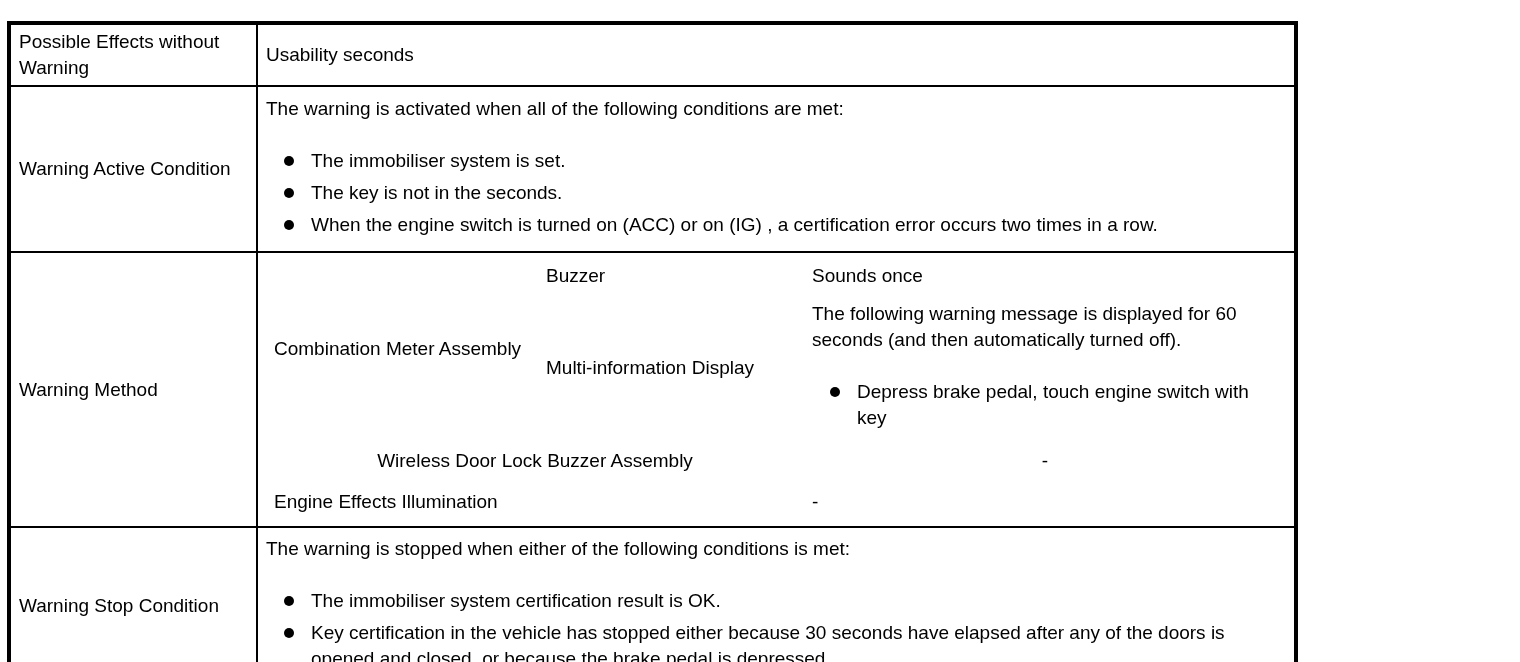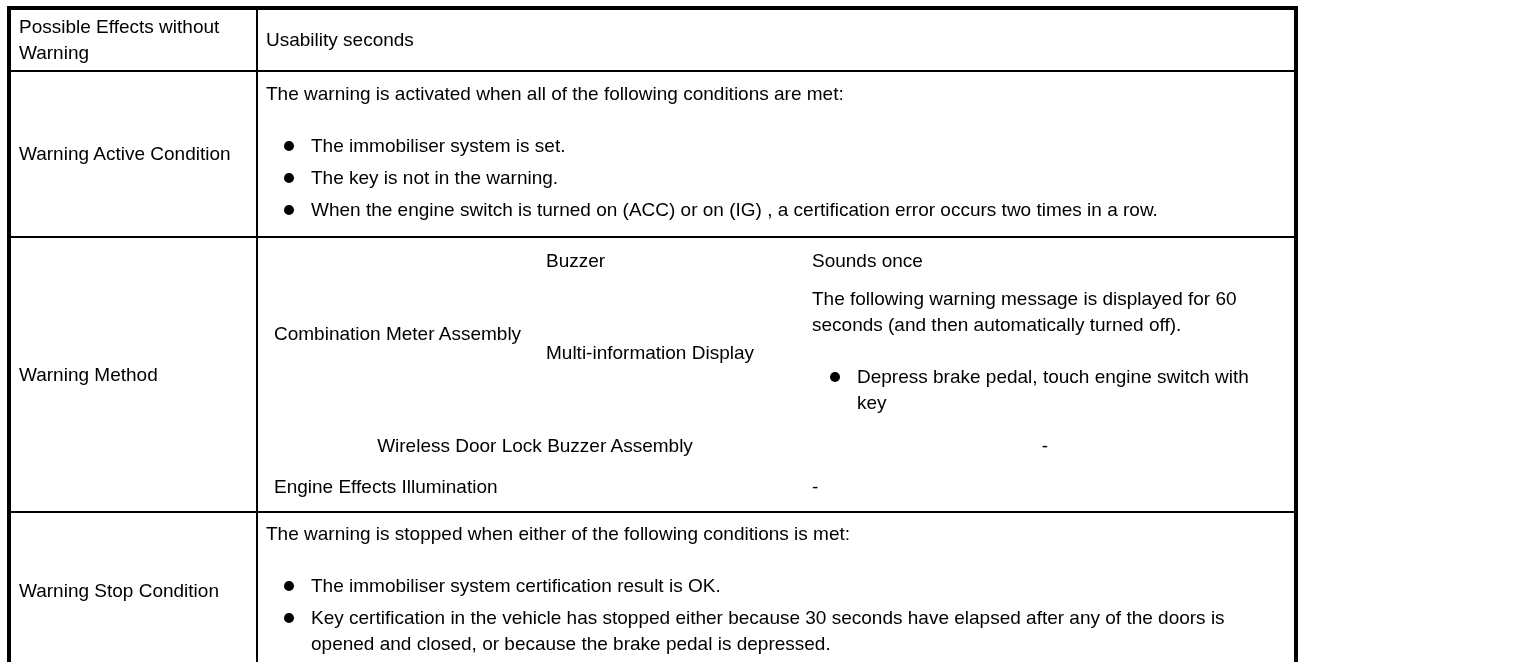--- a/index.html
+++ b/index.html
@@ -9,21 +9,21 @@
     color: #000000;
     font-family: "Liberation Sans", "DejaVu Sans", sans-serif;
     font-size: 19px;
     line-height: 26px;
     -webkit-font-smoothing: antialiased;
   }
   .page {
     width: 1310px;
     height: 662px;
     box-sizing: border-box;
-    padding: 6px 12px 4px 7px;
+    padding: 21px 12px 4px 7px;
     overflow: hidden;
   }
   table.main {
     border-collapse: collapse;
     table-layout: fixed;
     width: 100%;
     border: 4px solid #000;
   }
   table.main > tbody > tr > td {
     border: 2px solid #000;
@@ -108,21 +108,21 @@
         <td class="label-cell">Possible Effects without Warning</td>
         <td>Usability seconds</td>
       </tr>
 
       <tr class="r2">
         <td class="label-cell">Warning Active Condition</td>
         <td class="content-cell">
           <p class="intro">The warning is activated when all of the following conditions are met:</p>
           <ul class="bullets">
             <li><span class="bullet-dot"></span><span>The immobiliser system is set.</span></li>
-            <li><span class="bullet-dot"></span><span>The key is not in the warning.</span></li>
+            <li><span class="bullet-dot"></span><span>The key is not in the seconds.</span></li>
             <li><span class="bullet-dot"></span><span>When the engine switch is turned on (ACC) or on (IG) , a certification error occurs two times in a row.</span></li>
           </ul>
         </td>
       </tr>
 
       <tr class="r3">
         <td class="label-cell">Warning Method</td>
         <td class="nest-host">
           <table class="inner">
             <colgroup>

